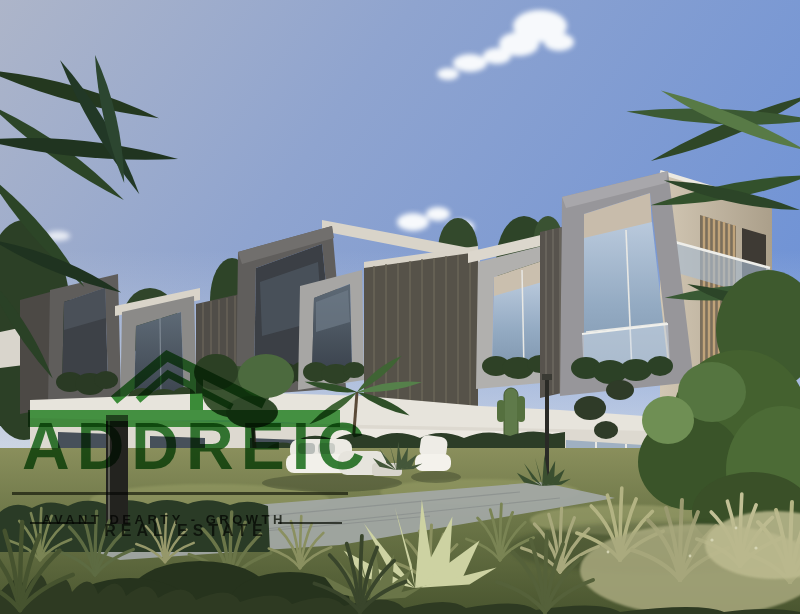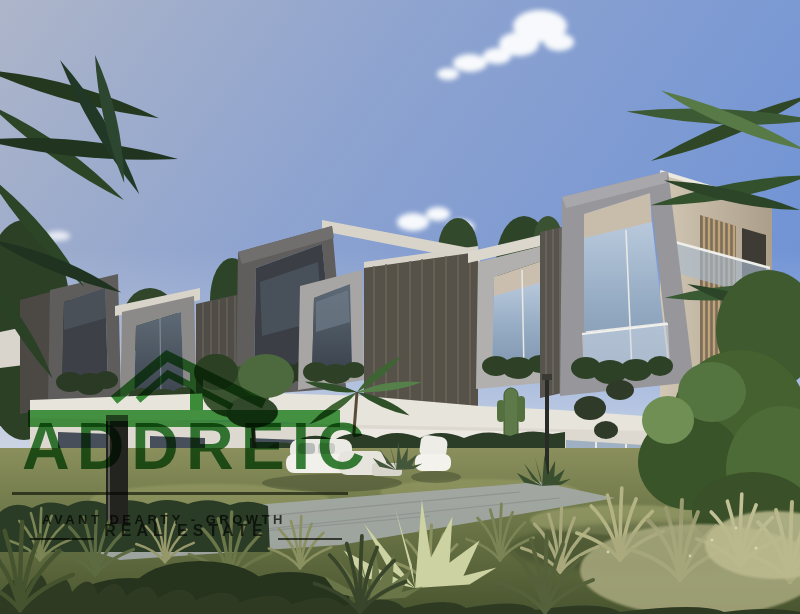--- a/index.html
+++ b/index.html
@@ -5,21 +5,21 @@
   html,body{margin:0;padding:0;background:#222;}
   #canvas{position:relative;width:800px;height:614px;overflow:hidden;font-family:"Liberation Sans",sans-serif;background:linear-gradient(105deg,#abb4c9 0%,#98a9cf 30%,#7f9cd4 65%,#7093d6 100%);}
   #scene{position:absolute;left:0;top:0;}
   
   .wm{position:absolute;left:0;top:0;width:676px;height:614px;pointer-events:none;padding-left:24px;}
   .wm *{position:absolute;}
   .wm-bar{left:28px;top:410px;width:312px;height:17px;background:#1e8a1e;opacity:.8;mix-blend-mode:multiply;}
   .wm-brand{left:22px;top:413px;width:345px;font-size:66px;font-weight:bold;letter-spacing:7px;line-height:1;color:#0d6b0e;opacity:.82;mix-blend-mode:multiply;white-space:nowrap;}
   .wm-rule{left:12px;top:492px;width:336px;height:3px;background:#1a220f;opacity:.65;mix-blend-mode:multiply;}
   .wm-tagline{left:42px;top:512px;width:320px;font-size:13px;font-weight:bold;letter-spacing:3.5px;color:#11180a;opacity:.78;mix-blend-mode:multiply;white-space:nowrap;}
-  .wm-subrow{left:30px;top:522px;width:312px;display:flex;align-items:flex-end;gap:10px;mix-blend-mode:multiply;opacity:.72;}
+  .wm-subrow{left:30px;top:522px;width:312px;display:flex;align-items:flex-start;gap:10px;mix-blend-mode:multiply;opacity:.72;}
   .wm-subrow .ln{position:static;flex:1;height:2px;background:#11180a;}
   .wm-sub{position:static;font-size:16px;font-weight:bold;letter-spacing:5px;color:#11180a;white-space:nowrap;}
   .wm-logo{left:0;top:0;mix-blend-mode:multiply;opacity:.85;}
 </style>
 </head>
 <body>
 
 <div id="canvas">
 
 <svg id="scene" width="800" height="614" viewBox="0 0 800 614">

